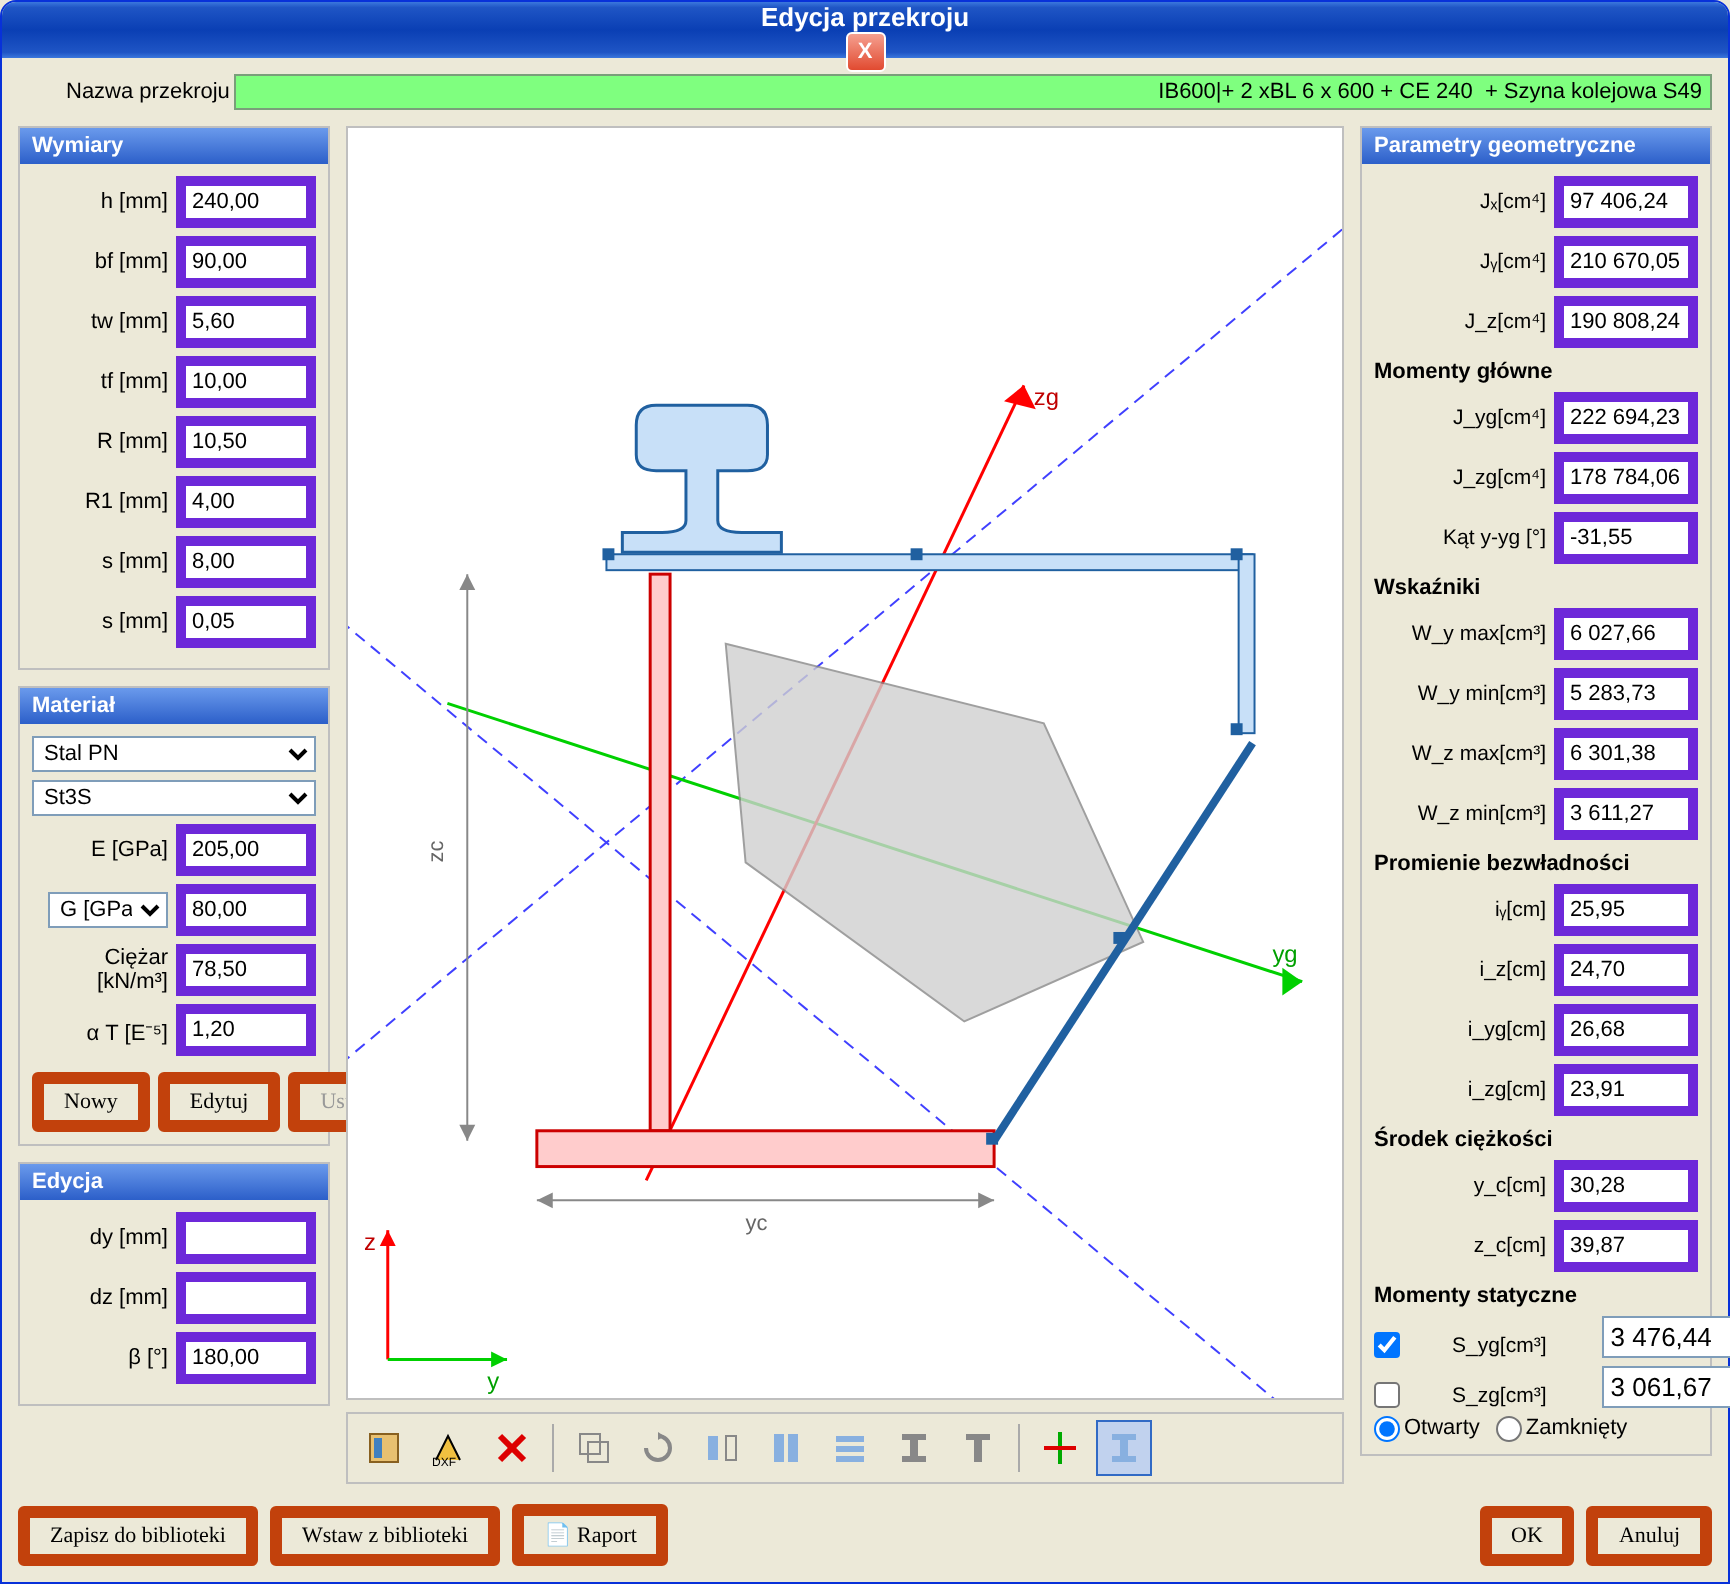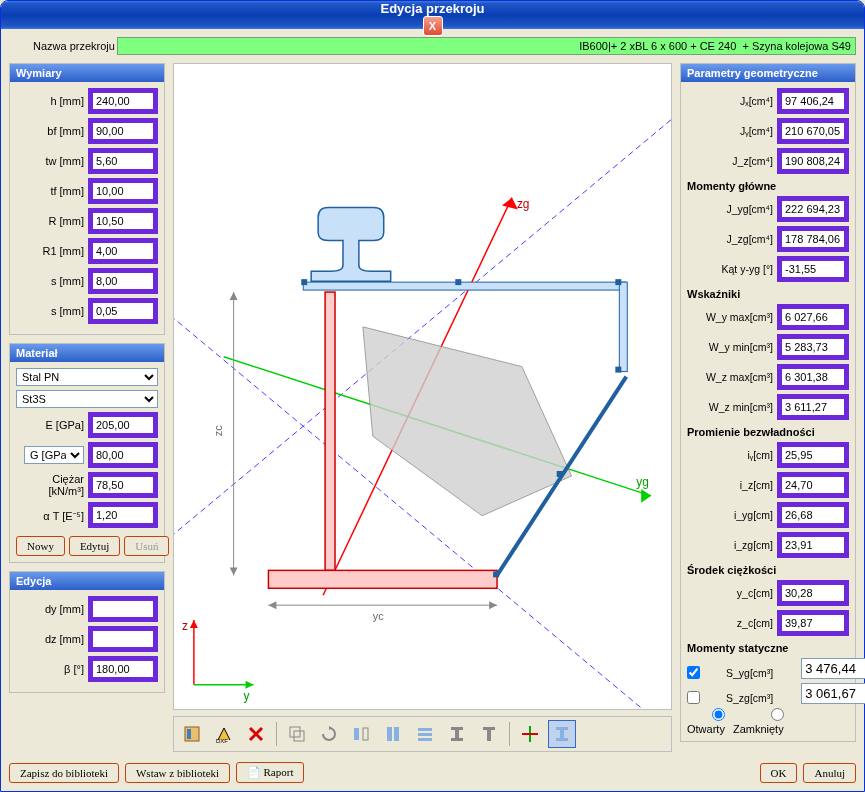--- a/index.html
+++ b/index.html
@@ -113,21 +113,21 @@
   font-size: 11px;
   background: #fff;
   padding: 1px;
 }
 .btn-row { display: flex; gap: 4px; margin-top: 8px; }
 button {
   font-family: Tahoma;
   font-size: 11px;
   padding: 3px 10px;
   background: #ece9d8;
-  border: 1px solid #c2410c;
+  border: 6px solid #c2410c;
   border-radius: 3px;
   cursor: pointer;
 }
 button:disabled { color: #999; }
 .right-col .field-row label { flex: 1; font-size: 10.5px; }
 .right-col .field-row input { width: 72px; }
 .section-header {
   font-weight: bold;
   margin: 6px 0 4px 0;
   font-size: 11px;
@@ -169,21 +169,21 @@
   align-items: center;
 }
 .bottom-bar .spacer { flex: 1; }
 .radio-row {
   display: flex;
   gap: 8px;
   margin-top: 4px;
   align-items: center;
   font-size: 11px;
 }
-.radio-row label { display: flex; align-items: flex-end; gap: 2px; flex-direction: column; }
+.radio-row label { display: flex; align-items: flex-start; gap: 2px; }
 .chk-row { display:flex; align-items:flex-end; margin-bottom:4px;gap:24px; }
 .chk-row input[type="checkbox"] { margin-right:2px; }
 .chk-row label { flex:1; text-align:right; padding-right:4px; font-size:10.5px; }
 .chk-row input[type="text"] { width:96px; border:1px solid #7f9db9; padding:2px 3px; font-size:13px; }
 </style>
 </head>
 <body>
 
 <div class="window">
   <div class="titlebar">

